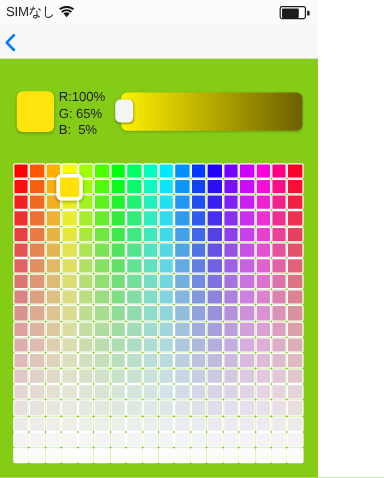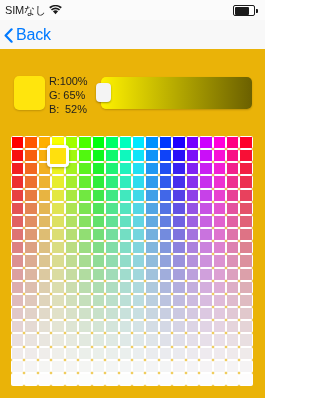--- a/index.html
+++ b/index.html
@@ -51,21 +51,21 @@
   .back-btn{
     position:absolute;left:4px;top:24px;height:22px;
     display:flex;align-items:center;gap:3px;cursor:pointer;
   }
   .back-chevron{width:9px;height:15px;display:block;}
   .back-label{
     font-size:16px;line-height:18px;color:#007aff;letter-spacing:-0.2px;
   }
 
   
-  .content{position:absolute;left:0;top:49px;width:265px;height:349px;background:#eab308;}
+  .content{position:absolute;left:0;top:49px;width:265px;height:349px;background:#84cc16;}
 
   .swatch-preview{
     position:absolute;left:14px;top:27px;width:31px;height:34px;
     border-radius:5px;
     box-shadow:0 1px 2px rgba(0,0,0,.18);
   }
 
   .rgb-readout{
     position:absolute;left:49px;top:25px;width:48px;
   }
@@ -131,31 +131,30 @@
         <div class="nub"></div>
     </div>
   </div>
 
   <div class="navbar"></div>
   <div class="navbar-sep"></div>
   <div class="back-btn">
     <svg class="back-chevron" viewBox="0 0 9 15">
       <polyline points="7.6,1.3 1.6,7.5 7.6,13.7" fill="none" stroke="#007aff" stroke-width="2.2" stroke-linecap="round" stroke-linejoin="round"></polyline>
     </svg>
-    <span class="back-label">Back</span>
   </div>
 
   <div class="content">
 
     <div class="swatch-preview" id="swatchPreview" style="background: rgb(255, 229, 13);"></div>
 
     <div class="rgb-readout">
       <div class="rgb-line">R:100%</div>
       <div class="rgb-line">G: 65%</div>
-      <div class="rgb-line">B:  52%</div>
+      <div class="rgb-line">B:  5%</div>
     </div>
 
     <div class="slider">
       <div class="slider-track" id="sliderTrack" style="background: linear-gradient(90deg, rgb(255, 242, 0) 0%, rgb(107, 96, 0) 100%);"></div>
       <div class="slider-thumb" id="sliderThumb" style="left: -4.98px;"></div>
     </div>
 
     <div class="palette" id="palette">
         <div class="pal-row">
           <div class="pal-cell" style="background: rgb(255, 0, 0);"></div>

